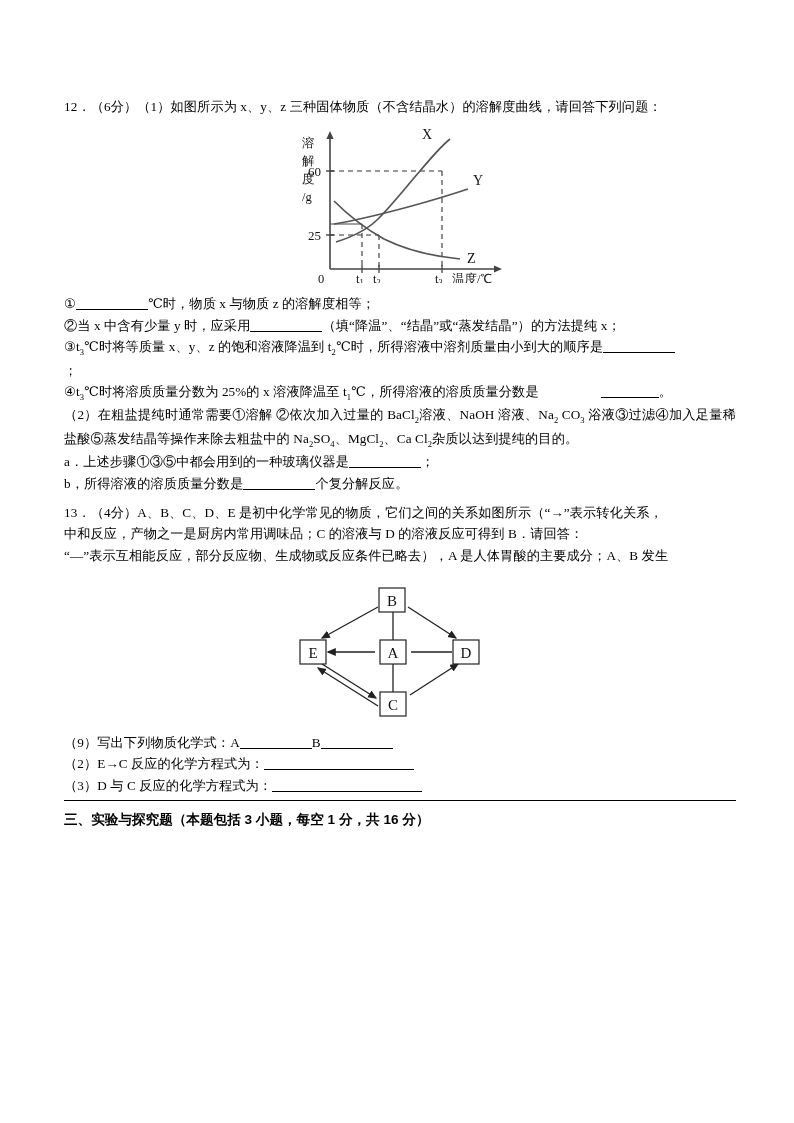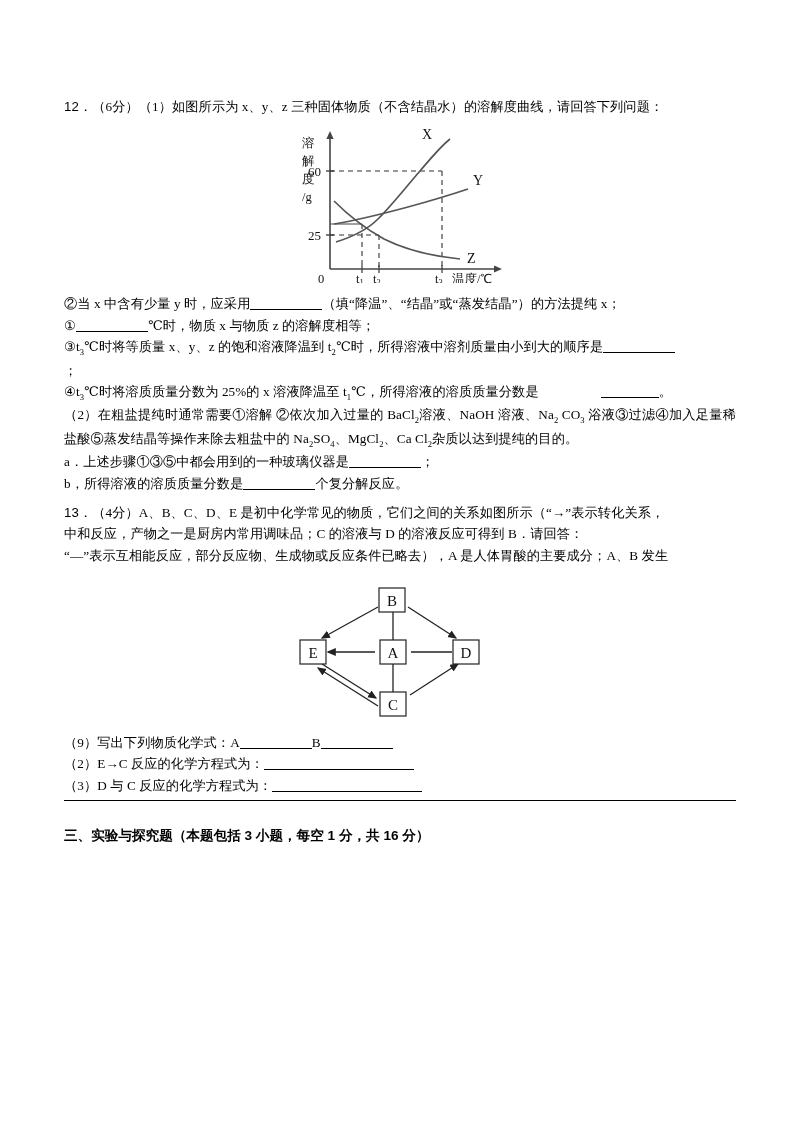--- a/index.html
+++ b/index.html
@@ -55,37 +55,37 @@
     display: inline-block;
     border-bottom: 1px solid #000;
     width: 150px;
     height: 12px;
     vertical-align: -2px;
   }
   .blank-gap {
     display: inline-block;
     width: 62px;
   }
-  .latin { font-family: Liberation Sans, sans-serif; }
+  .latin { font-family: Liberation Serif, serif; }
   .chart-wrap {
     margin: 6px 0 10px 0;
     display: flex;
     justify-content: flex-start;
     padding-left: 210px;
   }
   .diagram-wrap {
     margin: 14px 0 12px 0;
     display: flex;
     justify-content: flex-start;
     padding-left: 222px;
   }
   .section-head {
     font-weight: bold;
     font-size: 13.6px;
-    margin: 26px 0 6px 0;
+    margin: 10px 0 6px 0;
     font-family: "Liberation Sans", sans-serif;
   }
   .sep-rule {
     border: none;
     border-top: 1px solid #000;
     margin: 4px 0 6px 0;
     width: 100%;
   }
   .spacer-sm { height: 8px; }
 </style>
@@ -143,25 +143,25 @@
           <text x="161" y="160" font-family="'Liberation Serif', serif" font-size="12.5" fill="#111">t<tspan font-size="8.5" dy="2">3</tspan></text>
           <text x="178" y="160" font-family="'Liberation Serif', serif" font-size="12.5" fill="#111">温度/℃</text>
 
           <text x="148" y="16" font-family="'Liberation Serif', serif" font-size="14" fill="#111">X</text>
           <text x="199" y="62" font-family="'Liberation Serif', serif" font-size="14" fill="#111">Y</text>
           <text x="193" y="140" font-family="'Liberation Serif', serif" font-size="14" fill="#111">Z</text>
         </svg>
       </div>
 
       <p class="qline">
+        <span>①</span><span class="blank-m"></span><span>℃时，物质 x 与物质 z 的溶解度相等；</span>
+      </p>
+
+      <p class="qline">
         <span>②当 x 中含有少量 y 时，应采用</span><span class="blank-m"></span><span>（填“降温”、“结晶”或“蒸发结晶”）的方法提纯 x；</span>
-      </p>
-
-      <p class="qline">
-        <span>①</span><span class="blank-m"></span><span>℃时，物质 x 与物质 z 的溶解度相等；</span>
       </p>
 
       <p class="qline">
         <span>③t</span><span class="sub">3</span><span>℃时将等质量 x、y、z 的饱和溶液降温到 t</span><span class="sub">2</span><span>℃时，所得溶液中溶剂质量由小到大的顺序是</span><span class="blank-m"></span>
       </p>
       <p class="qline">
         <span>；</span>
       </p>
 
       <p class="qline">

